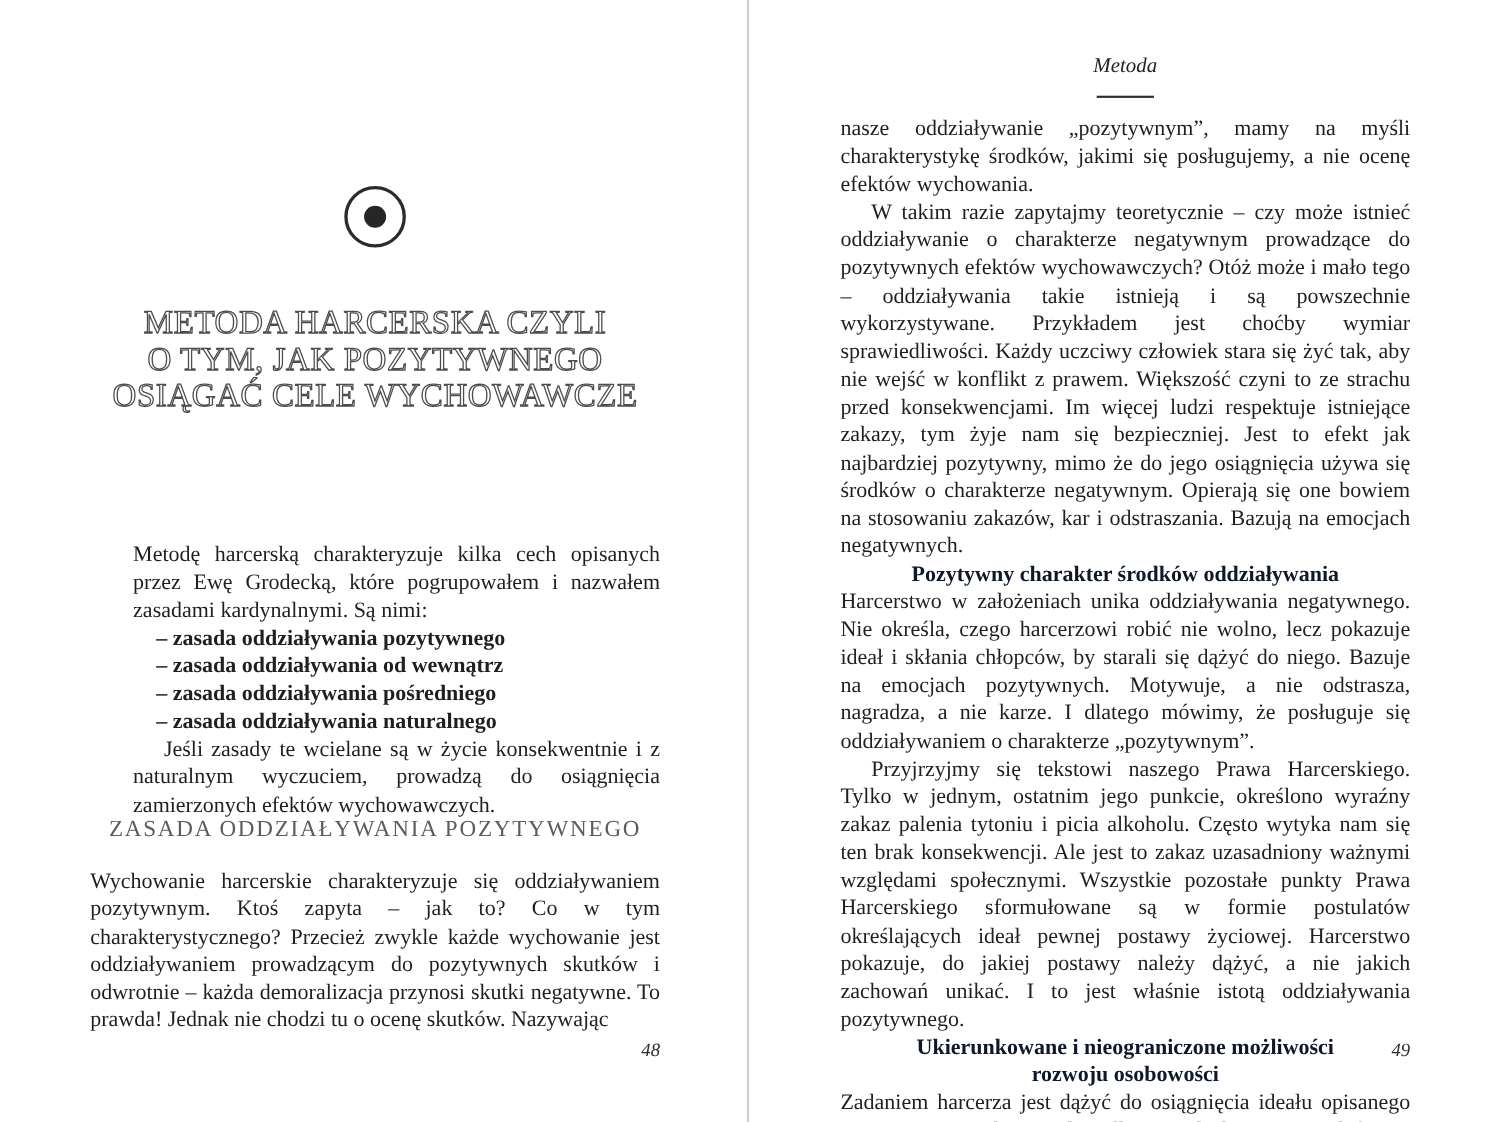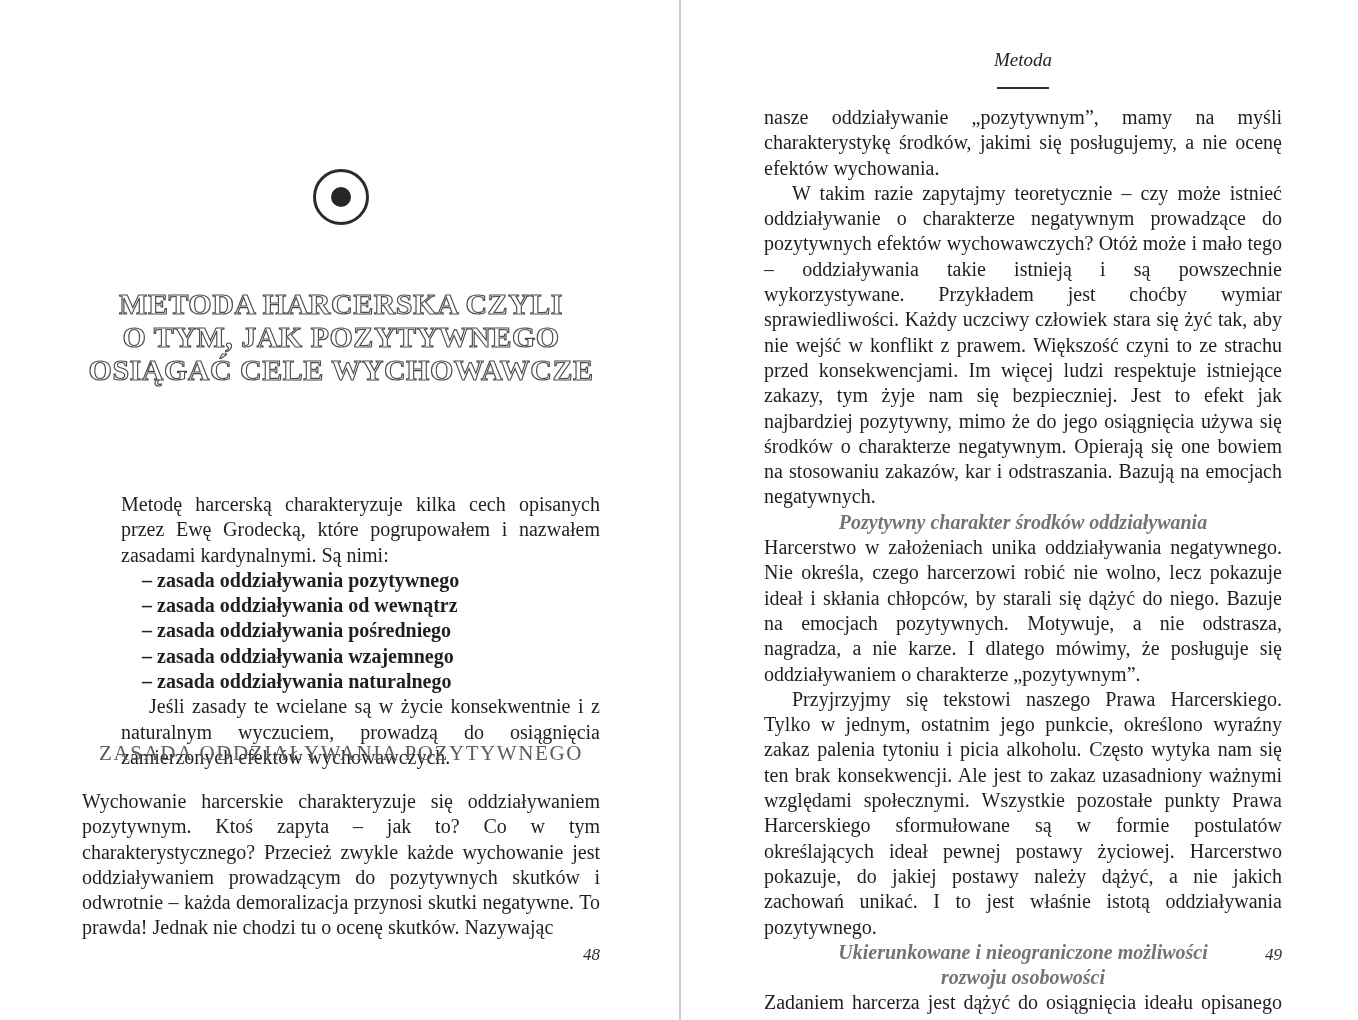--- a/index.html
+++ b/index.html
@@ -59,24 +59,24 @@
 
   
   .chapter-title {
     position: absolute;
     top: 273px;
     left: -14px;
     right: -14px;
     text-align: center;
     font-size: 30px;
     line-height: 33px;
-    font-weight: bold;
+    font-weight: normal;
     letter-spacing: 0.5px;
     color: #6e6e6e;
-    margin: 14px;
+    margin: 4px;
   }
   @supports (-webkit-text-stroke: 1px black) {
     .chapter-title {
       color: #ffffff;
       -webkit-text-stroke: 1.15px #4d4d4d;
     }
   }
   .chapter-title span { display: block; }
 
   
@@ -150,23 +150,22 @@
   .right-flow {
     position: absolute;
     top: 105px;
     left: 0; right: 0;
   }
   .subhead {
     margin: 17px 0 0 0;
     text-align: center;
     font-weight: bold;
     font-size: 20px;
-    color: #737373;
+    color: #0f172a;
     text-indent: 0;
-    font-style: italic;
   }
   .subhead span { display: block; }
 </style>
 </head>
 <body>
 
 <div class="spread">
 
   <div class="divider"></div>
 
@@ -182,21 +181,20 @@
       <span>METODA HARCERSKA CZYLI</span>
       <span>O TYM, JAK POZYTYWNEGO</span>
       <span>OSIĄGAĆ CELE WYCHOWAWCZE</span>
     </h1>
 
     <div class="left-flow bodytext">
       <p>Metodę harcerską charakteryzuje kilka cech opisanych przez Ewę Grodecką, które pogrupowałem i nazwałem zasadami kardynalnymi. Są nimi:</p>
       <div class="principle"><span>–</span> <span>zasada oddziaływania pozytywnego</span></div>
       <div class="principle"><span>–</span> <span>zasada oddziaływania od wewnątrz</span></div>
       <div class="principle"><span>–</span> <span>zasada oddziaływania pośredniego</span></div>
-      <div class="principle"><span>–</span> <span>zasada oddziaływania wzajemnego</span></div>
       <div class="principle"><span>–</span> <span>zasada oddziaływania naturalnego</span></div>
       <p class="indent">Jeśli zasady te wcielane są w życie konsekwentnie i z naturalnym wyczuciem, prowadzą do osiągnięcia zamierzonych efektów wychowawczych.</p>
     </div>
 
     <h2 class="section-heading">ZASADA ODDZIAŁYWANIA POZYTYWNEGO</h2>
 
     <div class="left-para bodytext">
       <p>Wychowanie harcerskie charakteryzuje się oddziaływaniem pozytywnym. Ktoś zapyta – jak to? Co w tym charakterystycznego? Przecież zwykle każde wychowanie jest oddziaływaniem prowadzącym do pozytywnych skutków i odwrotnie – każda demoralizacja przynosi skutki negatywne. To prawda! Jednak nie chodzi tu o ocenę skutków. Nazywając</p>
     </div>
 

